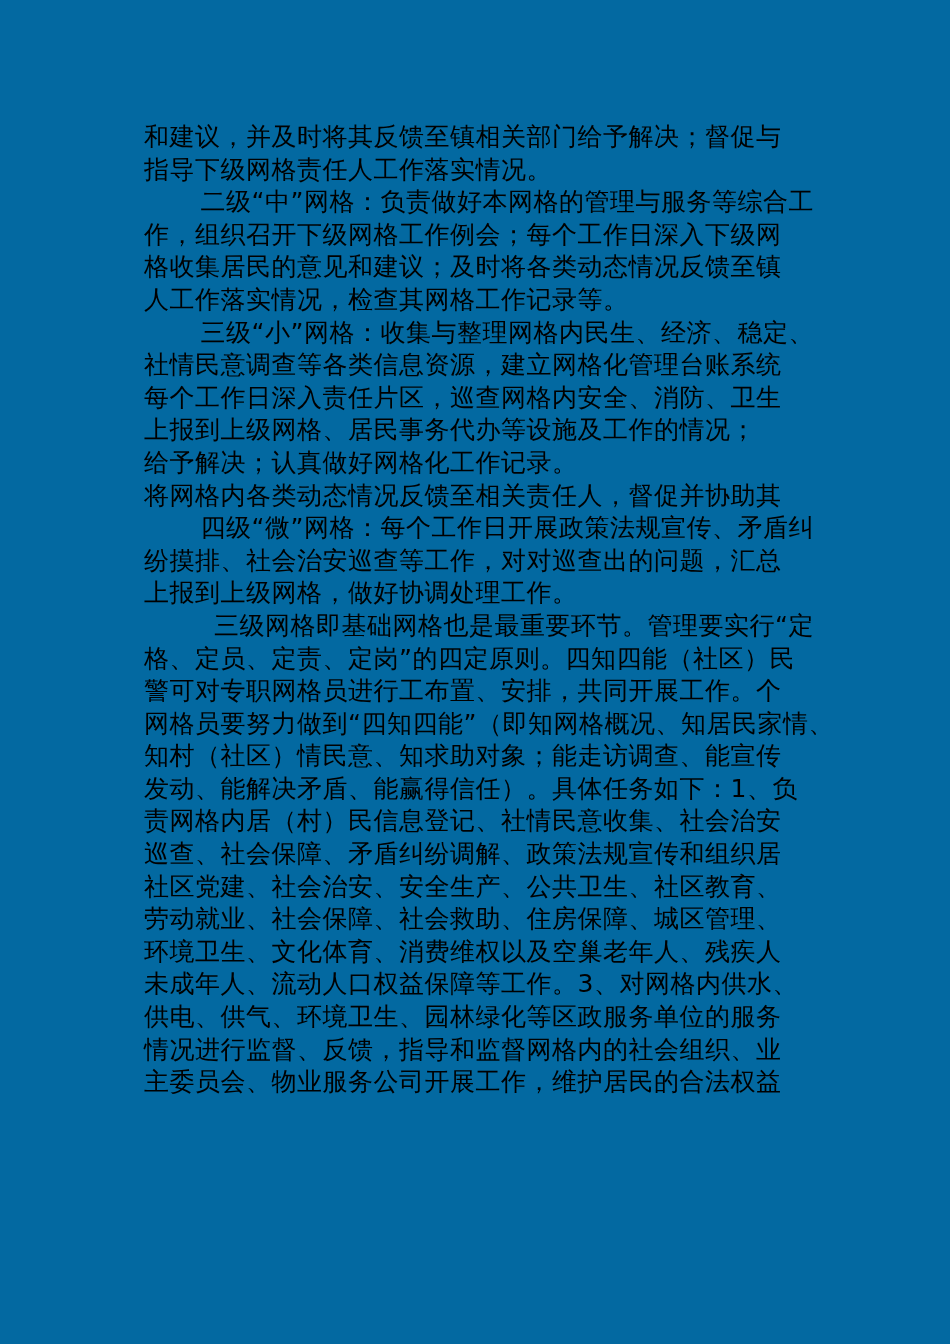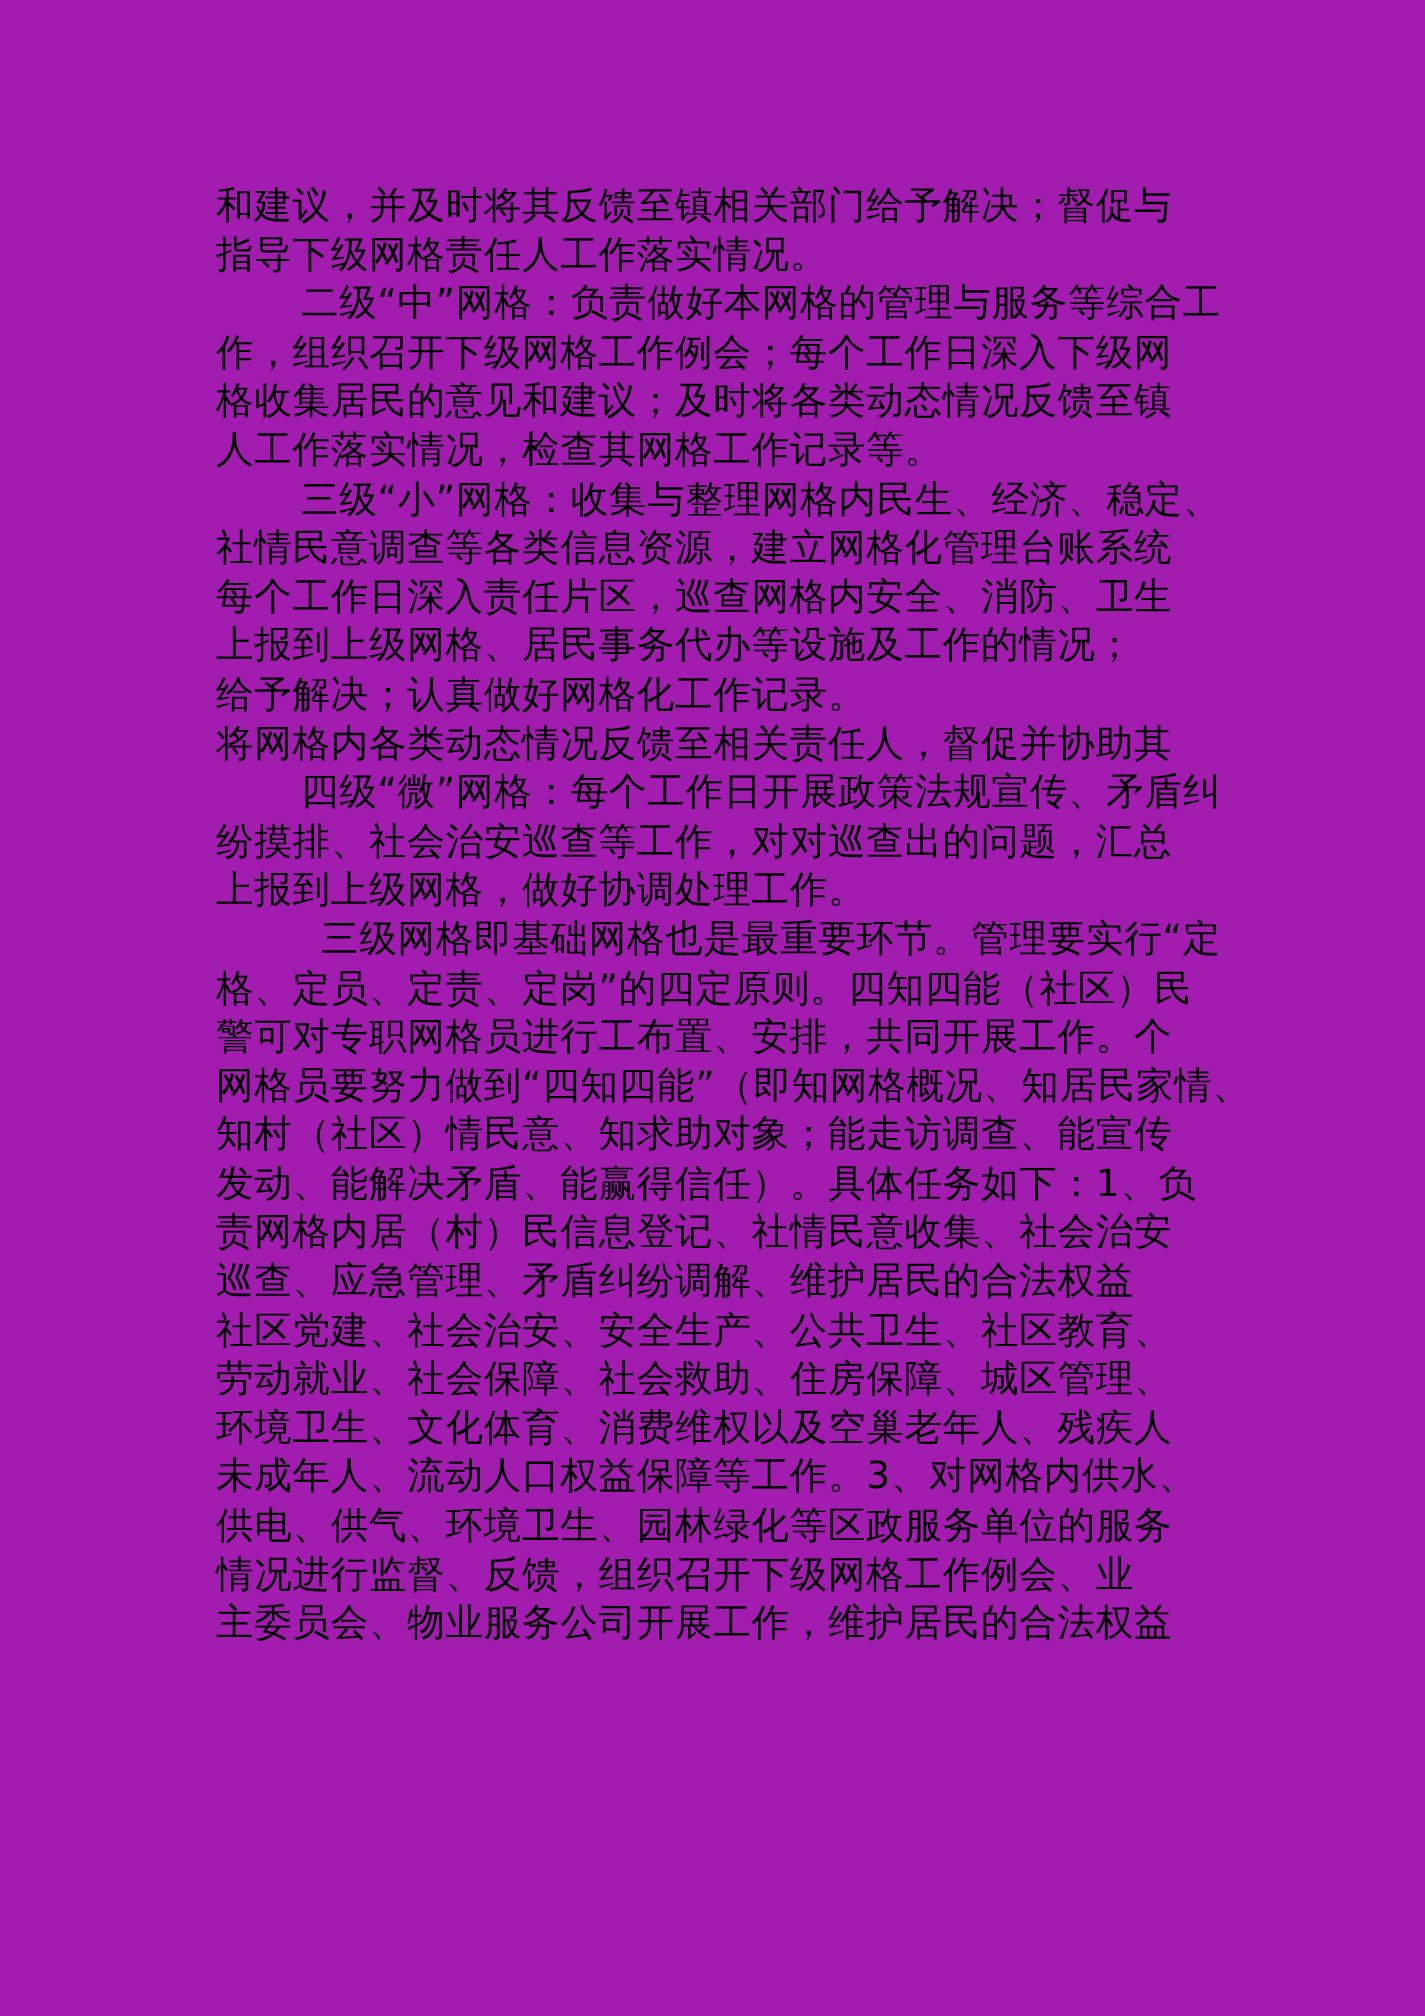--- a/index.html
+++ b/index.html
@@ -14,21 +14,21 @@
       overflow: hidden;
       font-family: "DejaVu Sans", "Liberation Sans", sans-serif;
       color: #000000;
     }
     .page {
       position: absolute;
       left: 0;
       top: 0;
       width: 950px;
       height: 1344px;
-      background: #a21caf;
+      background: #0369a1;
     }
     .text-block {
       position: absolute;
       left: 144px;
       top: 121px;
       width: 670px;
     }
     .line {
       height: 32.6px;
       line-height: 32.6px;
@@ -76,24 +76,24 @@
     </div>
 
     <div>
       <div class="line indent">三级网格即基础网格也是最重要环节。管理要实行“定</div>
       <div class="line">格、定员、定责、定岗”的四定原则。四知四能（社区）民</div>
       <div class="line">警可对专职网格员进行工布置、安排，共同开展工作。个</div>
       <div class="line">网格员要努力做到“四知四能”（即知网格概况、知居民家情、</div>
       <div class="line">知村（社区）情民意、知求助对象；能走访调查、能宣传</div>
       <div class="line">发动、能解决矛盾、能赢得信任）。具体任务如下：1、负</div>
       <div class="line">责网格内居（村）民信息登记、社情民意收集、社会治安</div>
-      <div class="line">巡查、应急管理、矛盾纠纷调解、维护居民的合法权益</div>
+      <div class="line">巡查、社会保障、矛盾纠纷调解、政策法规宣传和组织居</div>
       <div class="line">社区党建、社会治安、安全生产、公共卫生、社区教育、</div>
       <div class="line">劳动就业、社会保障、社会救助、住房保障、城区管理、</div>
       <div class="line">环境卫生、文化体育、消费维权以及空巢老年人、残疾人</div>
       <div class="line">未成年人、流动人口权益保障等工作。3、对网格内供水、</div>
       <div class="line">供电、供气、环境卫生、园林绿化等区政服务单位的服务</div>
-      <div class="line">情况进行监督、反馈，组织召开下级网格工作例会、业</div>
+      <div class="line">情况进行监督、反馈，指导和监督网格内的社会组织、业</div>
       <div class="line">主委员会、物业服务公司开展工作，维护居民的合法权益</div>
     </div>
 
   </div>
 </div>
 
 </body></html>

